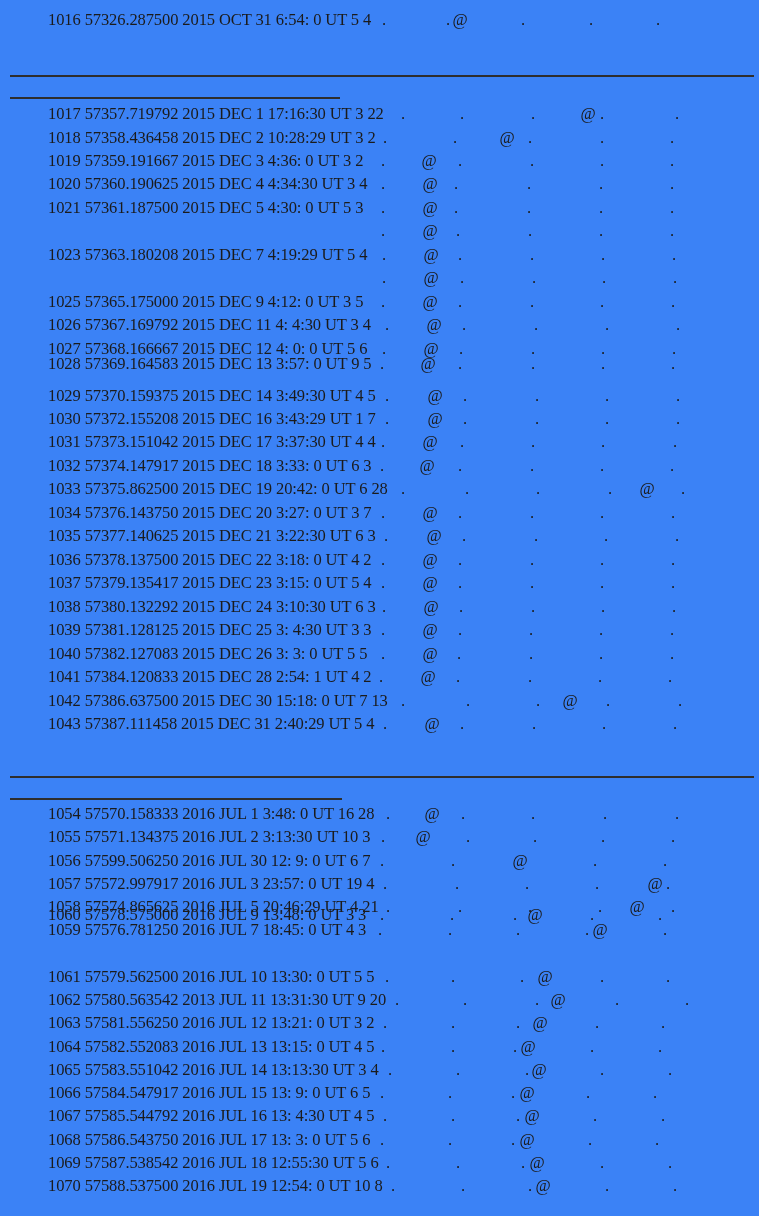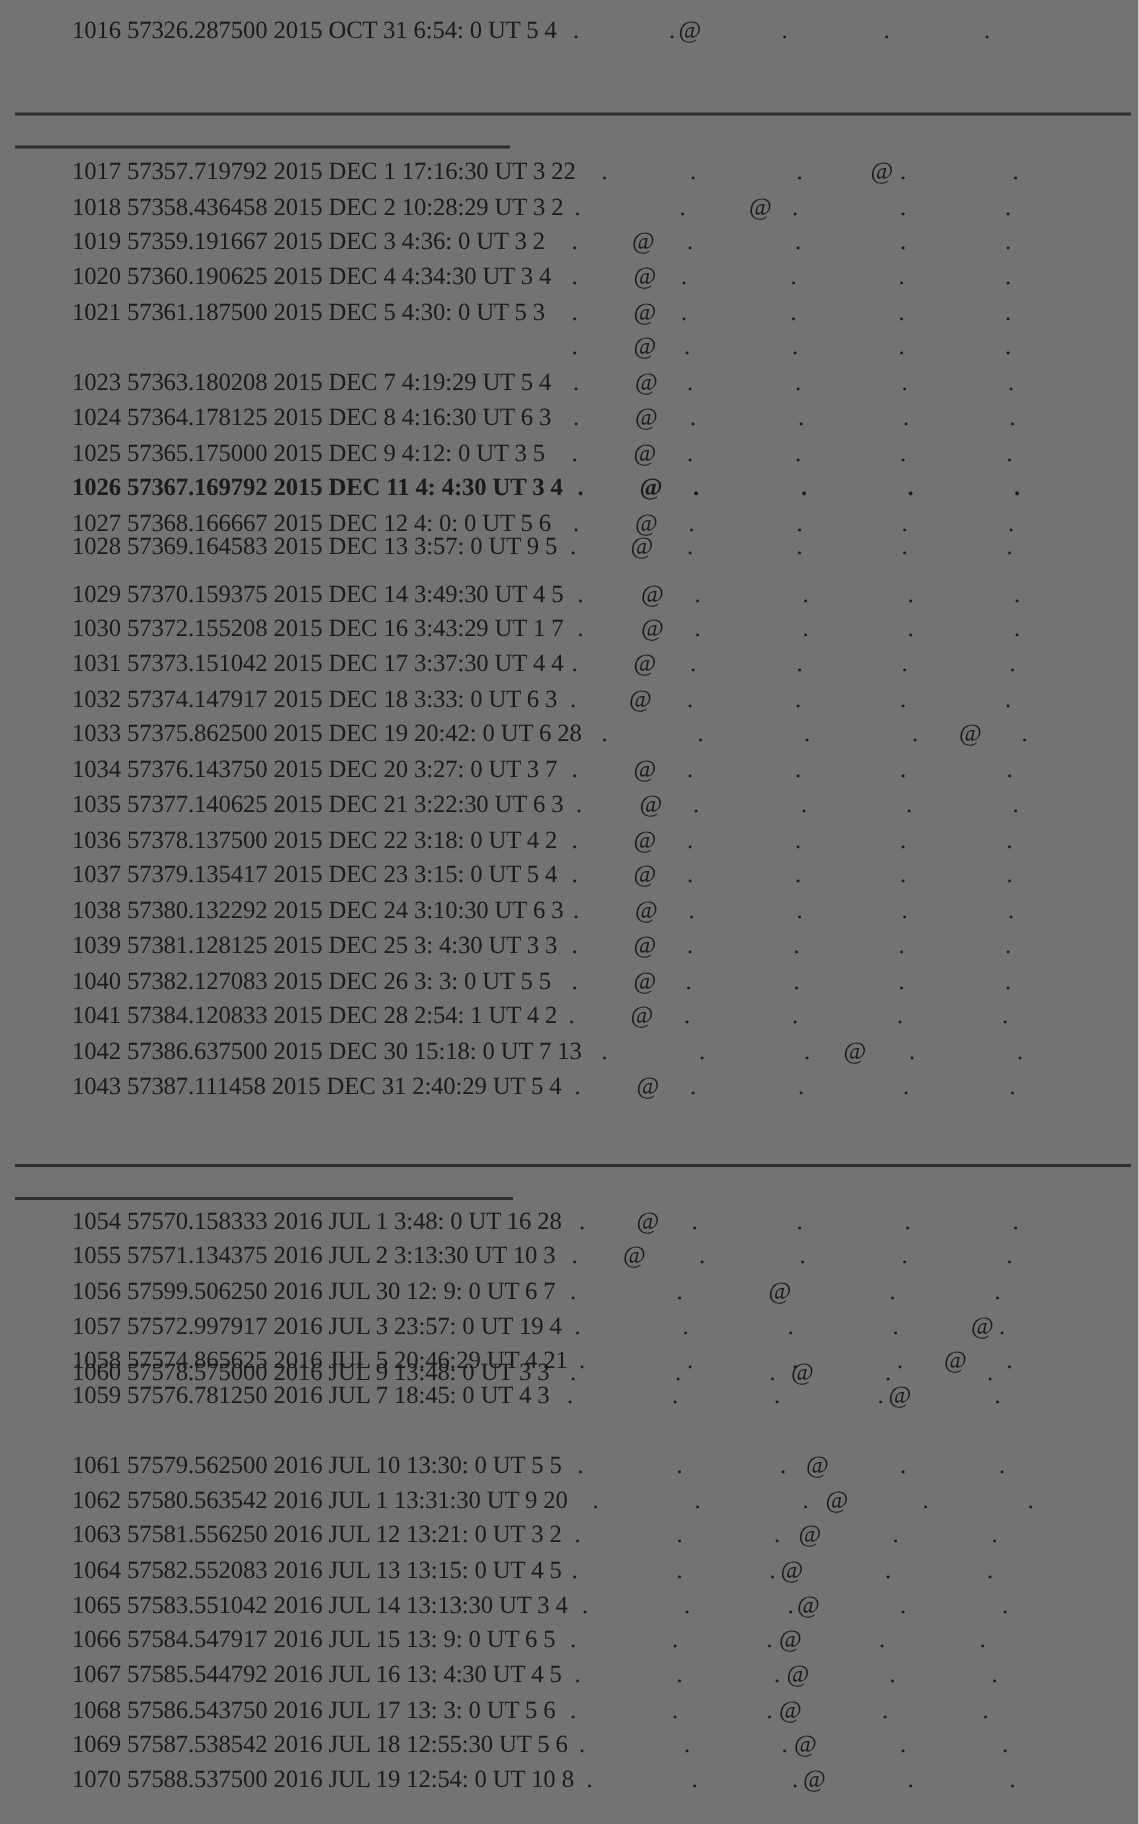--- a/index.html
+++ b/index.html
@@ -38,36 +38,36 @@
   }
   .sep {
     position: absolute;
     height: 0;
     border-top: 2px solid #2e2e2e;
   }
 </style>
 </head>
 <body>
 
-<div class="page" id="page" style="background: #737373; color: rgb(27, 27, 27);">
+<div class="page" id="page" style="background: #3b82f6; color: rgb(27, 27, 27);">
     <div class="sep" style="top: 75px; left: 10px; width: 744px; border-top-color: rgb(46, 46, 46);"></div>
     <div class="sep" style="top: 97px; left: 10px; width: 330px; border-top-color: rgb(46, 46, 46);"></div>
     <div class="sep" style="top: 776px; left: 10px; width: 744px; border-top-color: rgb(46, 46, 46);"></div>
     <div class="sep" style="top: 798px; left: 10px; width: 332px; border-top-color: rgb(46, 46, 46);"></div>
     <div class="row" style="top: 8px;"><span class="txt">1016 57326.287500 2015 OCT 31 6:54: 0 UT 5 4</span><span class="sym" style="left: 384px;">.</span><span class="sym" style="left: 448px;">.</span><span class="sym" style="left: 460px;">@</span><span class="sym" style="left: 523px;">.</span><span class="sym" style="left: 591px;">.</span><span class="sym" style="left: 658px;">.</span></div>
     <div class="row" style="top: 102px;"><span class="txt">1017 57357.719792 2015 DEC 1 17:16:30 UT 3 22</span><span class="sym" style="left: 403px;">.</span><span class="sym" style="left: 462px;">.</span><span class="sym" style="left: 533px;">.</span><span class="sym" style="left: 588px;">@</span><span class="sym" style="left: 602px;">.</span><span class="sym" style="left: 677px;">.</span></div>
     <div class="row" style="top: 125.5px;"><span class="txt">1018 57358.436458 2015 DEC 2 10:28:29 UT 3 2</span><span class="sym" style="left: 385px;">.</span><span class="sym" style="left: 455px;">.</span><span class="sym" style="left: 507px;">@</span><span class="sym" style="left: 530px;">.</span><span class="sym" style="left: 602px;">.</span><span class="sym" style="left: 672px;">.</span></div>
     <div class="row" style="top: 148.9px;"><span class="txt">1019 57359.191667 2015 DEC 3 4:36: 0 UT 3 2</span><span class="sym" style="left: 383px;">.</span><span class="sym" style="left: 429px;">@</span><span class="sym" style="left: 460px;">.</span><span class="sym" style="left: 532px;">.</span><span class="sym" style="left: 602px;">.</span><span class="sym" style="left: 672px;">.</span></div>
     <div class="row" style="top: 172.4px;"><span class="txt">1020 57360.190625 2015 DEC 4 4:34:30 UT 3 4</span><span class="sym" style="left: 383px;">.</span><span class="sym" style="left: 430px;">@</span><span class="sym" style="left: 456px;">.</span><span class="sym" style="left: 529px;">.</span><span class="sym" style="left: 601px;">.</span><span class="sym" style="left: 672px;">.</span></div>
     <div class="row" style="top: 195.8px;"><span class="txt">1021 57361.187500 2015 DEC 5 4:30: 0 UT 5 3</span><span class="sym" style="left: 383px;">.</span><span class="sym" style="left: 430px;">@</span><span class="sym" style="left: 456px;">.</span><span class="sym" style="left: 529px;">.</span><span class="sym" style="left: 601px;">.</span><span class="sym" style="left: 672px;">.</span></div>
     <div class="row" style="top: 219.3px;"><span class="sym" style="left: 383px;">.</span><span class="sym" style="left: 430px;">@</span><span class="sym" style="left: 458px;">.</span><span class="sym" style="left: 530px;">.</span><span class="sym" style="left: 601px;">.</span><span class="sym" style="left: 672px;">.</span></div>
     <div class="row" style="top: 242.8px;"><span class="txt">1023 57363.180208 2015 DEC 7 4:19:29 UT 5 4</span><span class="sym" style="left: 384px;">.</span><span class="sym" style="left: 431px;">@</span><span class="sym" style="left: 460px;">.</span><span class="sym" style="left: 532px;">.</span><span class="sym" style="left: 603px;">.</span><span class="sym" style="left: 674px;">.</span></div>
-    <div class="row" style="top: 266.2px;"><span class="txt">1024 57364.178125 2015 DEC 8 4:16:30 UT 6 3</span><span class="sym" style="left: 384px;">.</span><span class="sym" style="left: 431px;">@</span><span class="sym" style="left: 462px;">.</span><span class="sym" style="left: 534px;">.</span><span class="sym" style="left: 604px;">.</span><span class="sym" style="left: 675px;">.</span></div>
+    <div class="row" style="top: 266.2px;"><span class="sym" style="left: 384px;">.</span><span class="sym" style="left: 431px;">@</span><span class="sym" style="left: 462px;">.</span><span class="sym" style="left: 534px;">.</span><span class="sym" style="left: 604px;">.</span><span class="sym" style="left: 675px;">.</span></div>
     <div class="row" style="top: 289.7px;"><span class="txt">1025 57365.175000 2015 DEC 9 4:12: 0 UT 3 5</span><span class="sym" style="left: 383px;">.</span><span class="sym" style="left: 430px;">@</span><span class="sym" style="left: 460px;">.</span><span class="sym" style="left: 532px;">.</span><span class="sym" style="left: 602px;">.</span><span class="sym" style="left: 673px;">.</span></div>
-    <div class="row" style="top: 313.1px; font-weight: bold;"><span class="txt">1026 57367.169792 2015 DEC 11 4: 4:30 UT 3 4</span><span class="sym" style="left: 387px;">.</span><span class="sym" style="left: 434px;">@</span><span class="sym" style="left: 464px;">.</span><span class="sym" style="left: 536px;">.</span><span class="sym" style="left: 607px;">.</span><span class="sym" style="left: 678px;">.</span></div>
+    <div class="row" style="top: 313.1px;"><span class="txt">1026 57367.169792 2015 DEC 11 4: 4:30 UT 3 4</span><span class="sym" style="left: 387px;">.</span><span class="sym" style="left: 434px;">@</span><span class="sym" style="left: 464px;">.</span><span class="sym" style="left: 536px;">.</span><span class="sym" style="left: 607px;">.</span><span class="sym" style="left: 678px;">.</span></div>
     <div class="row" style="top: 336.6px;"><span class="txt">1027 57368.166667 2015 DEC 12 4: 0: 0 UT 5 6</span><span class="sym" style="left: 384px;">.</span><span class="sym" style="left: 431px;">@</span><span class="sym" style="left: 461px;">.</span><span class="sym" style="left: 533px;">.</span><span class="sym" style="left: 603px;">.</span><span class="sym" style="left: 674px;">.</span></div>
     <div class="row" style="top: 352px; padding-left: 30px;"><span class="txt">1028 57369.164583 2015 DEC 13 3:57: 0 UT 9 5</span><span class="sym" style="left: 382px;">.</span><span class="sym" style="left: 428px;">@</span><span class="sym" style="left: 460px;">.</span><span class="sym" style="left: 533px;">.</span><span class="sym" style="left: 603px;">.</span><span class="sym" style="left: 673px;">.</span></div>
     <div class="row" style="top: 383.5px;"><span class="txt">1029 57370.159375 2015 DEC 14 3:49:30 UT 4 5</span><span class="sym" style="left: 387px;">.</span><span class="sym" style="left: 435px;">@</span><span class="sym" style="left: 465px;">.</span><span class="sym" style="left: 537px;">.</span><span class="sym" style="left: 607px;">.</span><span class="sym" style="left: 678px;">.</span></div>
     <div class="row" style="top: 407px;"><span class="txt">1030 57372.155208 2015 DEC 16 3:43:29 UT 1 7</span><span class="sym" style="left: 387px;">.</span><span class="sym" style="left: 435px;">@</span><span class="sym" style="left: 465px;">.</span><span class="sym" style="left: 537px;">.</span><span class="sym" style="left: 607px;">.</span><span class="sym" style="left: 678px;">.</span></div>
     <div class="row" style="top: 430.4px;"><span class="txt">1031 57373.151042 2015 DEC 17 3:37:30 UT 4 4</span><span class="sym" style="left: 383px;">.</span><span class="sym" style="left: 430px;">@</span><span class="sym" style="left: 462px;">.</span><span class="sym" style="left: 533px;">.</span><span class="sym" style="left: 603px;">.</span><span class="sym" style="left: 675px;">.</span></div>
     <div class="row" style="top: 453.9px;"><span class="txt">1032 57374.147917 2015 DEC 18 3:33: 0 UT 6 3</span><span class="sym" style="left: 382px;">.</span><span class="sym" style="left: 427px;">@</span><span class="sym" style="left: 460px;">.</span><span class="sym" style="left: 532px;">.</span><span class="sym" style="left: 602px;">.</span><span class="sym" style="left: 672px;">.</span></div>
     <div class="row" style="top: 477.4px;"><span class="txt">1033 57375.862500 2015 DEC 19 20:42: 0 UT 6 28</span><span class="sym" style="left: 403px;">.</span><span class="sym" style="left: 467px;">.</span><span class="sym" style="left: 538px;">.</span><span class="sym" style="left: 610px;">.</span><span class="sym" style="left: 647px;">@</span><span class="sym" style="left: 683px;">.</span></div>
     <div class="row" style="top: 500.8px;"><span class="txt">1034 57376.143750 2015 DEC 20 3:27: 0 UT 3 7</span><span class="sym" style="left: 383px;">.</span><span class="sym" style="left: 430px;">@</span><span class="sym" style="left: 460px;">.</span><span class="sym" style="left: 532px;">.</span><span class="sym" style="left: 602px;">.</span><span class="sym" style="left: 673px;">.</span></div>
     <div class="row" style="top: 524.3px;"><span class="txt">1035 57377.140625 2015 DEC 21 3:22:30 UT 6 3</span><span class="sym" style="left: 386px;">.</span><span class="sym" style="left: 434px;">@</span><span class="sym" style="left: 464px;">.</span><span class="sym" style="left: 536px;">.</span><span class="sym" style="left: 606px;">.</span><span class="sym" style="left: 677px;">.</span></div>
     <div class="row" style="top: 547.7px;"><span class="txt">1036 57378.137500 2015 DEC 22 3:18: 0 UT 4 2</span><span class="sym" style="left: 383px;">.</span><span class="sym" style="left: 430px;">@</span><span class="sym" style="left: 460px;">.</span><span class="sym" style="left: 532px;">.</span><span class="sym" style="left: 602px;">.</span><span class="sym" style="left: 673px;">.</span></div>
@@ -79,21 +79,21 @@
     <div class="row" style="top: 688.5px;"><span class="txt">1042 57386.637500 2015 DEC 30 15:18: 0 UT 7 13</span><span class="sym" style="left: 403px;">.</span><span class="sym" style="left: 468px;">.</span><span class="sym" style="left: 538px;">.</span><span class="sym" style="left: 570px;">@</span><span class="sym" style="left: 608px;">.</span><span class="sym" style="left: 680px;">.</span></div>
     <div class="row" style="top: 712px;"><span class="txt">1043 57387.111458 2015 DEC 31 2:40:29 UT 5 4</span><span class="sym" style="left: 385px;">.</span><span class="sym" style="left: 432px;">@</span><span class="sym" style="left: 462px;">.</span><span class="sym" style="left: 534px;">.</span><span class="sym" style="left: 604px;">.</span><span class="sym" style="left: 675px;">.</span></div>
     <div class="row" style="top: 802px;"><span class="txt">1054 57570.158333 2016 JUL 1 3:48: 0 UT 16 28</span><span class="sym" style="left: 388px;">.</span><span class="sym" style="left: 432px;">@</span><span class="sym" style="left: 463px;">.</span><span class="sym" style="left: 533px;">.</span><span class="sym" style="left: 605px;">.</span><span class="sym" style="left: 677px;">.</span></div>
     <div class="row" style="top: 825.3px;"><span class="txt">1055 57571.134375 2016 JUL 2 3:13:30 UT 10 3</span><span class="sym" style="left: 383px;">.</span><span class="sym" style="left: 423px;">@</span><span class="sym" style="left: 468px;">.</span><span class="sym" style="left: 535px;">.</span><span class="sym" style="left: 603px;">.</span><span class="sym" style="left: 673px;">.</span></div>
     <div class="row" style="top: 848.5px;"><span class="txt">1056 57599.506250 2016 JUL 30 12: 9: 0 UT 6 7</span><span class="sym" style="left: 382px;">.</span><span class="sym" style="left: 453px;">.</span><span class="sym" style="left: 520px;">@</span><span class="sym" style="left: 595px;">.</span><span class="sym" style="left: 665px;">.</span></div>
     <div class="row" style="top: 871.8px;"><span class="txt">1057 57572.997917 2016 JUL 3 23:57: 0 UT 19 4</span><span class="sym" style="left: 385px;">.</span><span class="sym" style="left: 457px;">.</span><span class="sym" style="left: 527px;">.</span><span class="sym" style="left: 597px;">.</span><span class="sym" style="left: 655px;">@</span><span class="sym" style="left: 668px;">.</span></div>
     <div class="row" style="top: 895px;"><span class="txt">1058 57574.865625 2016 JUL 5 20:46:29 UT 4 21</span><span class="sym" style="left: 388px;">.</span><span class="sym" style="left: 460px;">.</span><span class="sym" style="left: 530px;">.</span><span class="sym" style="left: 600px;">.</span><span class="sym" style="left: 637px;">@</span><span class="sym" style="left: 673px;">.</span></div>
     <div class="row" style="top: 918.3px;"><span class="txt">1059 57576.781250 2016 JUL 7 18:45: 0 UT 4 3</span><span class="sym" style="left: 380px;">.</span><span class="sym" style="left: 450px;">.</span><span class="sym" style="left: 518px;">.</span><span class="sym" style="left: 587px;">.</span><span class="sym" style="left: 600px;">@</span><span class="sym" style="left: 665px;">.</span></div>
     <div class="row" style="top: 903px; text-decoration: underline;"><span class="txt">1060 57578.575000 2016 JUL 9 13:48: 0 UT 3 3</span><span class="sym" style="left: 382px;">.</span><span class="sym" style="left: 452px;">.</span><span class="sym" style="left: 515px;">.</span><span class="sym" style="left: 535px;">@</span><span class="sym" style="left: 592px;">.</span><span class="sym" style="left: 660px;">.</span></div>
     <div class="row" style="top: 964.8px;"><span class="txt">1061 57579.562500 2016 JUL 10 13:30: 0 UT 5 5</span><span class="sym" style="left: 387px;">.</span><span class="sym" style="left: 453px;">.</span><span class="sym" style="left: 522px;">.</span><span class="sym" style="left: 545px;">@</span><span class="sym" style="left: 602px;">.</span><span class="sym" style="left: 668px;">.</span></div>
-    <div class="row" style="top: 988px;"><span class="txt">1062 57580.563542 2016 JUL 1 13:31:30 UT 9 20</span><span class="sym" style="left: 397px;">.</span><span class="sym" style="left: 465px;">.</span><span class="sym" style="left: 537px;">.</span><span class="sym" style="left: 558px;">@</span><span class="sym" style="left: 617px;">.</span><span class="sym" style="left: 687px;">.</span></div>
+    <div class="row" style="top: 988px;"><span class="txt">1062 57580.563542 2013 JUL 11 13:31:30 UT 9 20</span><span class="sym" style="left: 397px;">.</span><span class="sym" style="left: 465px;">.</span><span class="sym" style="left: 537px;">.</span><span class="sym" style="left: 558px;">@</span><span class="sym" style="left: 617px;">.</span><span class="sym" style="left: 687px;">.</span></div>
     <div class="row" style="top: 1011.3px;"><span class="txt">1063 57581.556250 2016 JUL 12 13:21: 0 UT 3 2</span><span class="sym" style="left: 385px;">.</span><span class="sym" style="left: 453px;">.</span><span class="sym" style="left: 518px;">.</span><span class="sym" style="left: 540px;">@</span><span class="sym" style="left: 597px;">.</span><span class="sym" style="left: 663px;">.</span></div>
     <div class="row" style="top: 1034.5px;"><span class="txt">1064 57582.552083 2016 JUL 13 13:15: 0 UT 4 5</span><span class="sym" style="left: 383px;">.</span><span class="sym" style="left: 453px;">.</span><span class="sym" style="left: 515px;">.</span><span class="sym" style="left: 528px;">@</span><span class="sym" style="left: 592px;">.</span><span class="sym" style="left: 660px;">.</span></div>
     <div class="row" style="top: 1057.8px;"><span class="txt">1065 57583.551042 2016 JUL 14 13:13:30 UT 3 4</span><span class="sym" style="left: 390px;">.</span><span class="sym" style="left: 458px;">.</span><span class="sym" style="left: 527px;">.</span><span class="sym" style="left: 539px;">@</span><span class="sym" style="left: 602px;">.</span><span class="sym" style="left: 670px;">.</span></div>
     <div class="row" style="top: 1081px;"><span class="txt">1066 57584.547917 2016 JUL 15 13: 9: 0 UT 6 5</span><span class="sym" style="left: 382px;">.</span><span class="sym" style="left: 450px;">.</span><span class="sym" style="left: 513px;">.</span><span class="sym" style="left: 527px;">@</span><span class="sym" style="left: 588px;">.</span><span class="sym" style="left: 655px;">.</span></div>
     <div class="row" style="top: 1104.3px;"><span class="txt">1067 57585.544792 2016 JUL 16 13: 4:30 UT 4 5</span><span class="sym" style="left: 385px;">.</span><span class="sym" style="left: 453px;">.</span><span class="sym" style="left: 518px;">.</span><span class="sym" style="left: 532px;">@</span><span class="sym" style="left: 595px;">.</span><span class="sym" style="left: 663px;">.</span></div>
     <div class="row" style="top: 1127.5px;"><span class="txt">1068 57586.543750 2016 JUL 17 13: 3: 0 UT 5 6</span><span class="sym" style="left: 382px;">.</span><span class="sym" style="left: 450px;">.</span><span class="sym" style="left: 513px;">.</span><span class="sym" style="left: 527px;">@</span><span class="sym" style="left: 590px;">.</span><span class="sym" style="left: 657px;">.</span></div>
     <div class="row" style="top: 1150.8px;"><span class="txt">1069 57587.538542 2016 JUL 18 12:55:30 UT 5 6</span><span class="sym" style="left: 388px;">.</span><span class="sym" style="left: 458px;">.</span><span class="sym" style="left: 523px;">.</span><span class="sym" style="left: 537px;">@</span><span class="sym" style="left: 602px;">.</span><span class="sym" style="left: 670px;">.</span></div>
     <div class="row" style="top: 1174px;"><span class="txt">1070 57588.537500 2016 JUL 19 12:54: 0 UT 10 8</span><span class="sym" style="left: 393px;">.</span><span class="sym" style="left: 463px;">.</span><span class="sym" style="left: 530px;">.</span><span class="sym" style="left: 543px;">@</span><span class="sym" style="left: 607px;">.</span><span class="sym" style="left: 675px;">.</span></div>
   </div>
 

